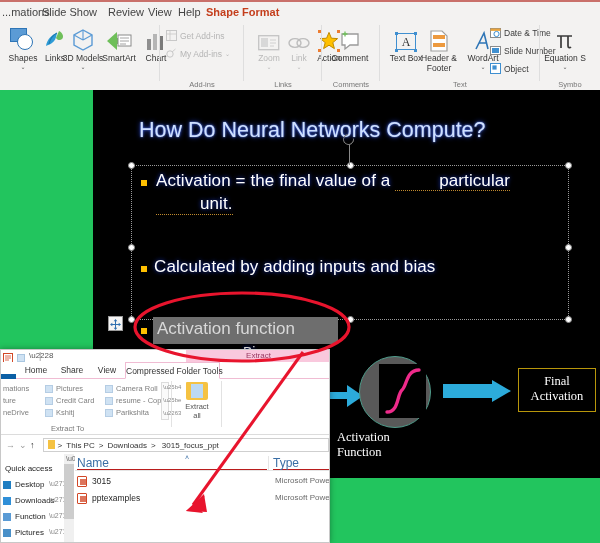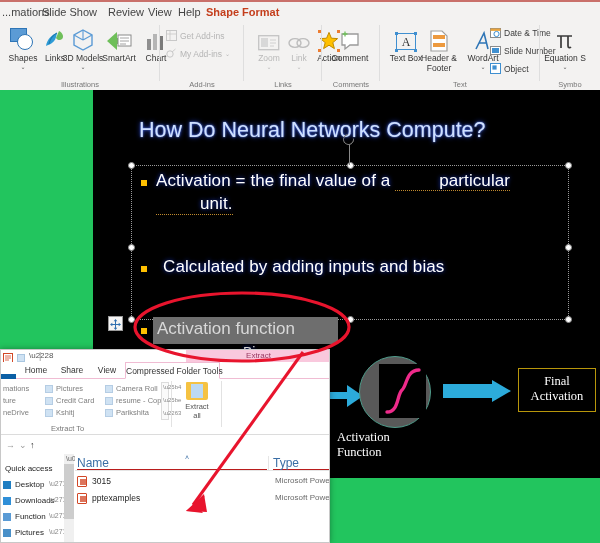--- a/index.html
+++ b/index.html
@@ -179,21 +179,20 @@
         <div class="bigbtn" style="left:133px">
           <div class="ic">
             <svg width="22" height="22" viewBox="0 0 22 22">
               <rect x="2" y="9" width="4" height="11" fill="#8f8f8f"></rect>
               <rect x="8" y="4" width="4" height="16" fill="#b5b5b5"></rect>
               <rect x="14" y="6" width="4" height="14" fill="#7a7a7a"></rect>
             </svg>
           </div>
           <div class="lbl">Chart</div>
         </div>
-        <div class="glabel">Illustrations</div>
         <div class="sep"></div>
       </div>
 
       <div class="rgroup" style="left:160px;width:84px">
         <div class="smallbtn dis" style="left:6px;top:6px">
           <svg class="sic" viewBox="0 0 11 11">
             <rect x="0.5" y="0.5" width="10" height="10" fill="none" stroke="#c8c8c8"></rect>
             <path d="M0.5 4h10M4 0.5v10" stroke="#c8c8c8" stroke-width="0.8"></path>
           </svg>
           <span>Get Add-ins</span>
@@ -360,21 +359,21 @@
     <div class="rot-line" style="left:256px;top:54px;height:21px"></div>
     <div class="rot-handle" style="left:250px;top:44px;transform:rotate(35deg)"></div>
 
     <div class="bullet" style="left:48px;top:90px"></div>
     <div class="body-line" style="left:63px;top:81px;white-space:nowrap">
       <span>Activation = the final value of a </span><span class="uline">particular</span>
     </div>
     <div class="body-line uline" style="left:63px;top:104px;display:inline-block">unit.</div>
 
     <div class="bullet" style="left:48px;top:176px"></div>
-    <div class="body-line" style="left:70px;top:167px;white-space:nowrap">Calculated by adding inputs and bias</div>
+    <div class="body-line" style="left:61px;top:167px;white-space:nowrap">Calculated by adding inputs and bias</div>
 
     <div class="bullet" style="left:48px;top:238px"></div>
     <div class="sel-hl" style="left:60px;top:227px;width:185px;height:27px"></div>
     <div class="sel-text" style="left:64px;top:229px;white-space:nowrap">Activation function</div>
 
     <div class="behind-word" style="left:150px;top:254px">Bi</div>
 
     <div class="arrow-body" style="left:237px;top:302px;width:18px;height:7px"></div>
     <div class="arrow-head" style="left:254px;top:295px"></div>
 
@@ -482,20 +481,23 @@
         <div class="lbl">Extract</div>
         <div class="lbl">all</div>
       </div>
       <div style="position:absolute;left:220px;top:2px;width:1px;height:46px;background:#e2e2e2"></div>
     </div>
 
     <div class="exp-addr">
       <div class="nav-ic" style="left:5px">→</div>
       <div class="nav-ic" style="left:18px">⌄</div>
       <div class="nav-ic" style="left:29px;color:#333">↑</div>
+      <div class="addr-box">
+        <span style="display:inline-block;width:7px;height:9px;background:#f5c242;vertical-align:-1px;margin-right:1px"></span><span> &gt; This PC &gt; Downloads &gt;  3015_focus_ppt</span>
+      </div>
     </div>
 
     <div class="exp-body">
 
       <div class="exp-nav">
         <div class="nav-item" style="left:4px;top:8px">
           <span>Quick access</span>
         </div>
         <div class="nav-item" style="left:2px;top:24px">
           <span class="nic" style="background:#1f7ec2"></span>

